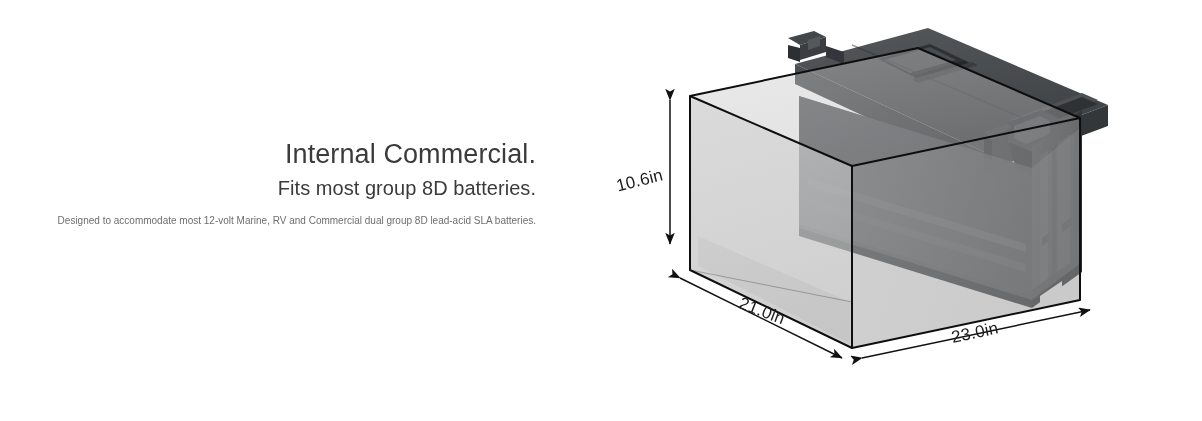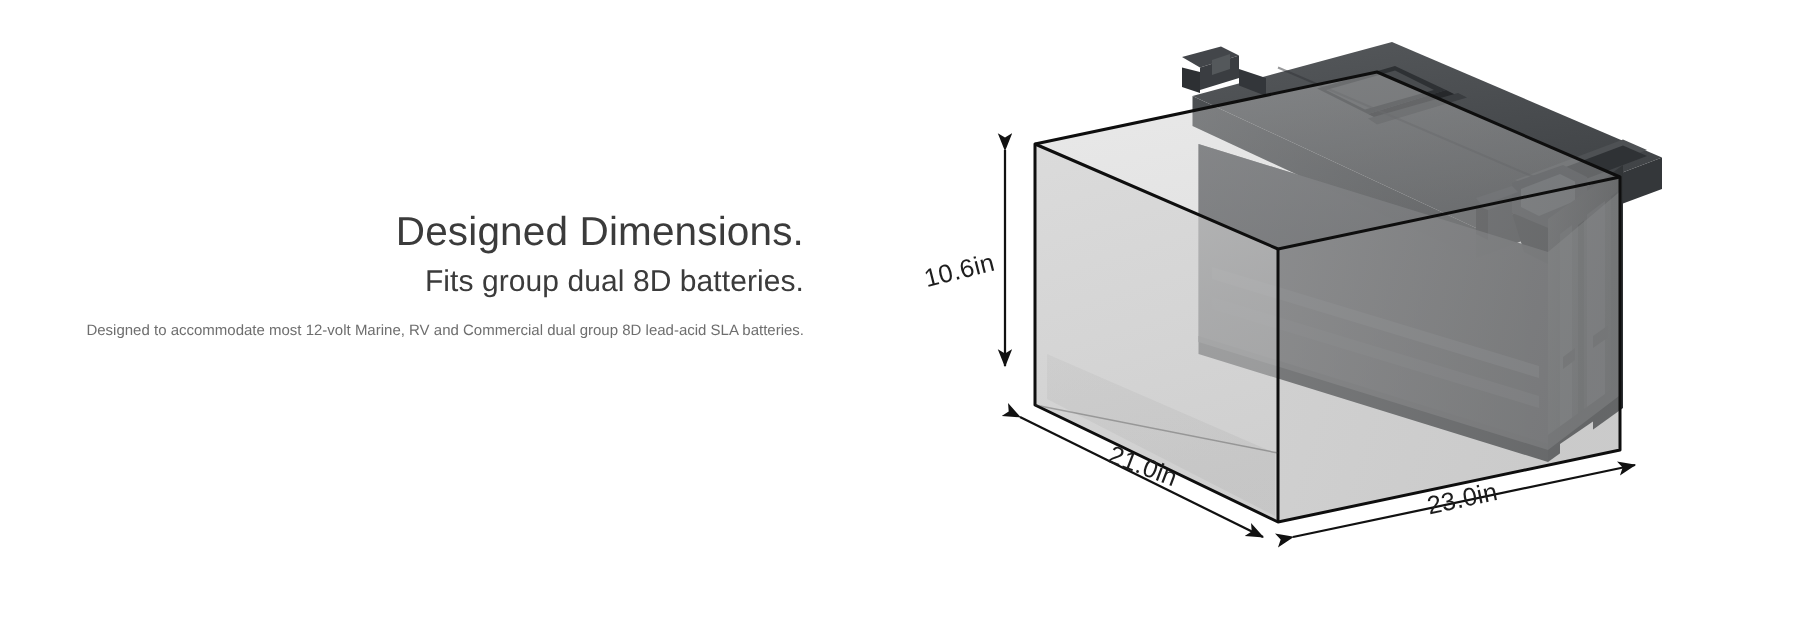--- a/index.html
+++ b/index.html
@@ -67,22 +67,22 @@
     font-family: "Liberation Sans", sans-serif;
     font-size: 17px;
     fill: #1d1d1d;
     letter-spacing: 0.2px;
   }
 </style>
 </head>
 <body>
 
 <div class="text-panel">
-  <h1 class="headline">Designed Dimensions.</h1>
-  <h2 class="subhead">Fits group dual 8D batteries.</h2>
+  <h1 class="headline">Internal Commercial.</h1>
+  <h2 class="subhead">Fits most group 8D batteries.</h2>
   <p class="bodycopy">Designed to accommodate most 12-volt Marine, RV and Commercial dual group 8D lead-acid SLA batteries.</p>
 </div>
 
 <div class="product-stage">
   <svg viewBox="0 0 590 421" xmlns="http://www.w3.org/2000/svg">
     <defs>
       <linearGradient id="gLidTop" x1="0" y1="0" x2="0.4" y2="1">
         <stop offset="0%" stop-color="#55585b"></stop>
         <stop offset="100%" stop-color="#3f4245"></stop>
       </linearGradient>

